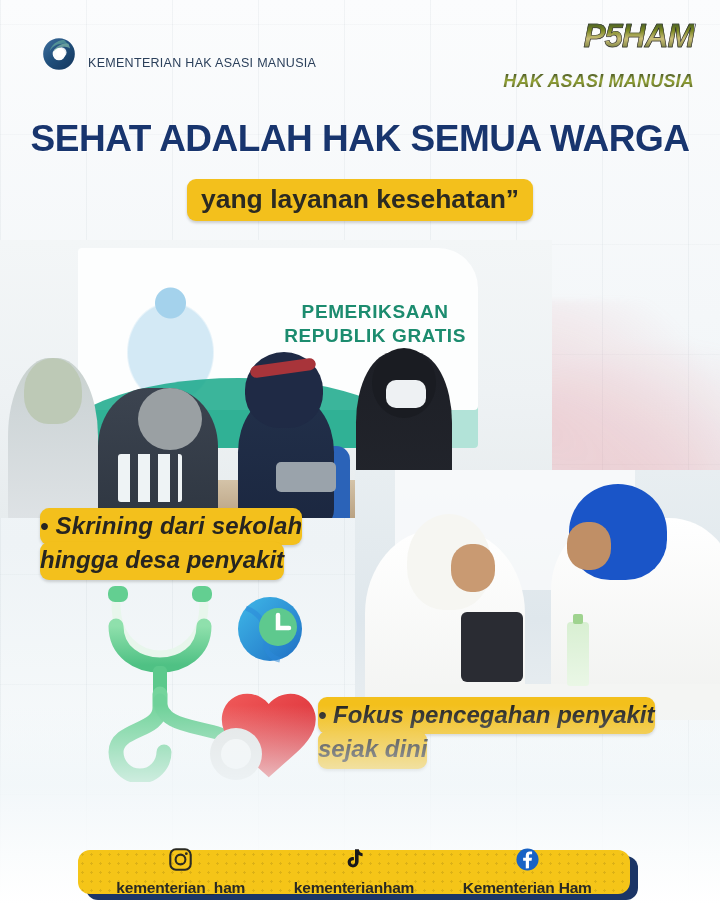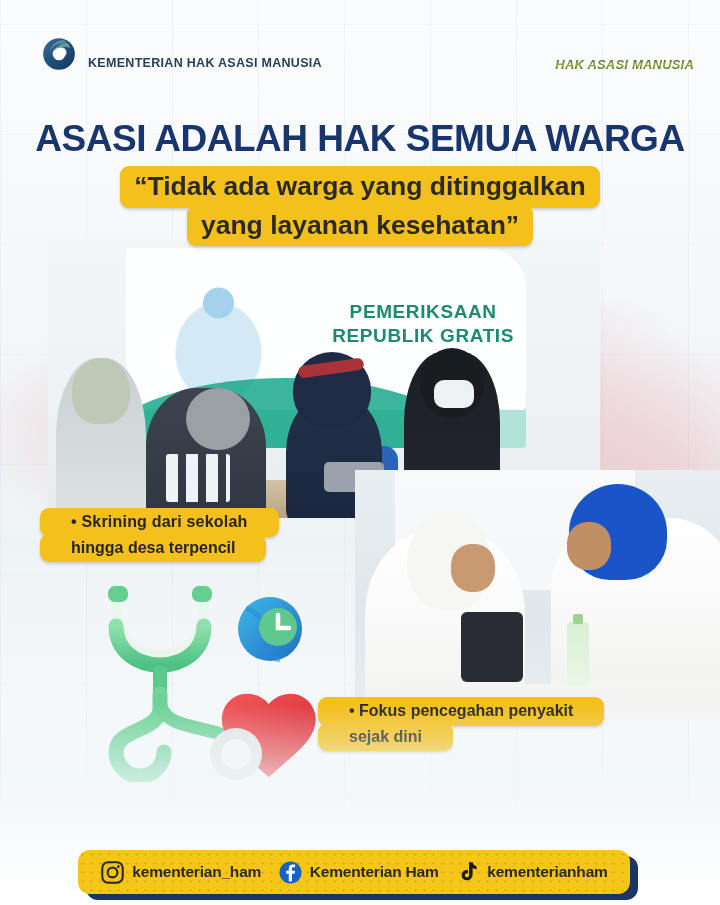--- a/index.html
+++ b/index.html
@@ -47,35 +47,35 @@
   
   .header {
     position: absolute; left: 0; top: 0; width: 720px; height: 108px;
     display: flex; align-items: center; justify-content: space-between;
     padding: 0 26px 0 40px;
   }
   .brand { display: flex; align-items: center; gap: 10px; }
   .brand-logo { width: 38px; height: 38px; flex: 0 0 38px; }
   .brand-text { line-height: 1.18; }
   .brand-text div {
-    font-size: 12.5px; font-weight: 700; letter-spacing: .3px;
+    font-size: 12.5px; font-weight: 400; letter-spacing: .3px;
     color: #2a3f5a;
     margin-top: 19px;
   }
   .p5ham { text-align: right; line-height: 1; }
   .p5ham-main {
     font-size: 33px; font-weight: 900; font-style: italic;
     letter-spacing: -1px;
     background: linear-gradient(180deg,#2f4f2a 0%, #8e9c2a 35%, #e6d98a 60%, #6d7b2f 100%);
     -webkit-background-clip: text; background-clip: text; color: transparent;
     -webkit-text-stroke: .6px #223;
     text-shadow: 0 1px 0 rgba(0,0,0,.12);
   }
   .p5ham-sub {
-    font-size: 13px; font-weight: 900; font-style: italic; letter-spacing: .2px;
+    font-size: 18px; font-weight: 900; font-style: italic; letter-spacing: .2px;
     margin-top: 20px;
     background: linear-gradient(180deg,#3c4a22 0%, #97a63a 50%, #4d5a26 100%);
     -webkit-background-clip: text; background-clip: text; color: transparent;
   }
 
   
   .headline {
     position: absolute; top: 118px; left: 0; width: 720px;
     text-align: center;
     font-size: 37px; font-weight: 900; letter-spacing: -0.5px;
@@ -99,21 +99,20 @@
     padding: 7px 14px 8px;
     border-radius: 9px;
     box-shadow: 0 2px 3px rgba(0,0,0,.18);
   }
   .quote .q2 { margin-top: -3px; position: relative; z-index: 1; }
 
   
   .photo1 {
     position: absolute; left: 0; top: 240px; width: 552px; height: 278px;
     overflow: hidden;
-    margin-left: 48px;
   }
   .p1-wall {
     position: absolute; inset: 0;
     background: linear-gradient(180deg,#f3f6f7 0%,#eef2f4 55%,#e7ecee 100%);
   }
   .p1-banner {
     position: absolute; left: 78px; top: 8px; width: 400px; height: 200px;
     background: #fdfefe;
     border-radius: 4px 40px 4px 4px;
     box-shadow: inset 0 -38px 0 0 #1fae8e55;
@@ -172,25 +171,26 @@
   .p2-table{ position:absolute; left: 44px; top: 214px; width: 330px; height: 40px; background:#f4f5f3; }
   .p2-bottle{ position:absolute; left: 212px; top: 152px; width: 22px; height: 64px; background: linear-gradient(180deg,#d8efd2,#eaf7e6); border-radius: 4px 4px 3px 3px; }
   .p2-bottle::before{ content:""; position:absolute; left:6px; top:-8px; width:10px; height:10px; background:#9fd38f; border-radius:2px;}
   .p2-c    { position:absolute; right: -16px; top: 72px; width: 110px; height: 180px; background: linear-gradient(180deg,#f4f2ee,#e8e4dd); border-radius: 40% 40% 10% 10%; }
 
   
   .bullet { position: absolute; }
   .bullet .line {
     display: block; width: max-content;
     background: #f3c01c; color: #262521;
-    font-size: 16px; font-weight: 800;
-    padding: 5px 31px 6px;
+    font-size: 24px; font-weight: 800;
+    padding: 5px 0 6px;
     border-radius: 9px;
     box-shadow: 0 2px 3px rgba(0,0,0,.16);
     line-height: 1.1;
+    font-style: italic;
   }
   .bullet .line + .line { margin-top: -3px; }
   #bullet1 { left: 40px; top: 508px; }
   #bullet1 .l1 { letter-spacing: .2px; }
   #bullet2 { left: 318px; top: 697px; }
 
   
   .health-icons { position: absolute; left: 86px; top: 582px; width: 240px; height: 200px; }
 
   
@@ -200,21 +200,21 @@
   }
   .footer {
     position: absolute; left: 78px; top: 850px; width: 552px; height: 44px;
     background: #f5c518;
     background-image: radial-gradient(rgba(0,0,0,.10) 1.1px, transparent 1.2px);
     background-size: 9px 9px;
     border-radius: 12px;
     display: flex; align-items: center; justify-content: space-around;
     padding: 0 14px;
   }
-  .social { display: flex; align-items: center; gap: 7px; }
+  .social { display: flex; align-items: center; gap: 7px; flex-direction: column; }
   .social .handle {
     font-size: 15.5px; font-weight: 800; color: #2a2a23; letter-spacing: -.2px;
   }
   .social svg { display: block; }
 </style>
 </head>
 <body>
 
 <div class="poster">
   <div class="bg-grid"></div>
@@ -240,28 +240,29 @@
           <path d="M30 6c-9 1-16 7-18 15 3-6 9-10 16-10 3 0 5 .4 7 1-1.4-2.6-3-4.6-5-6z" fill="url(#gl2)" opacity=".9"></path>
           <path d="M36 11c-8-1-16 3-19 10 4-5 10-7 16-6 2 .3 4 1 5 2-.6-2.2-1.3-4.2-2-6z" fill="#7fb6a6" opacity=".75"></path>
           <circle cx="27" cy="22" r="6.5" fill="#ffffff" opacity=".9"></circle>
         </svg>
       </span>
       <div class="brand-text">
         <div>KEMENTERIAN HAK ASASI MANUSIA</div>
       </div>
     </div>
     <div class="p5ham">
+      <div class="p5ham-main">P5HAM</div>
       <div class="p5ham-sub">HAK ASASI MANUSIA</div>
     </div>
   </div>
 
-  <div class="headline">ASASI ADALAH HAK SEMUA WARGA</div>
+  <div class="headline">SEHAT ADALAH HAK SEMUA WARGA</div>
 
   <div class="quote">
-    <span class="q1">“Tidak ada warga yang ditinggalkan</span><br>
+    <br>
     <span class="q2">yang layanan kesehatan”</span>
   </div>
 
   <div class="photo1">
     <div class="p1-wall"></div>
     <div class="p1-banner">
       <div class="p1-illus"></div>
       <div class="p1-banner-text">
         <div>PEMERIKSAAN</div>
         <div>REPUBLIK GRATIS</div>
@@ -296,21 +297,21 @@
     <div class="p2-cuff"></div>
     <div class="p2-table"></div>
     <div class="p2-bottle"></div>
   </div>
 
   <div class="bullet" id="bullet1">
     <span class="line l1">
       <span>•</span>
       <span>Skrining  dari  sekolah</span>
     </span>
-    <span class="line l2">hingga desa terpencil</span>
+    <span class="line l2">hingga desa penyakit</span>
   </div>
 
   <div class="health-icons">
     <svg viewBox="0 0 240 200" width="240" height="200">
       <defs>
         <linearGradient id="stg" x1="0" y1="0" x2="0" y2="1">
           <stop offset="0" stop-color="#8fe0ac"></stop>
           <stop offset="1" stop-color="#4fc184"></stop>
         </linearGradient>
         <linearGradient id="hrt" x1="0" y1="0" x2="1" y2="1">
@@ -372,30 +373,30 @@
           <circle cx="12" cy="12" r="4.7" fill="none" stroke="#2a2a23" stroke-width="2"></circle>
           <circle cx="17.6" cy="6.4" r="1.35" fill="#2a2a23"></circle>
         </svg>
       </span>
       <span class="handle">kementerian_ham</span>
     </div>
 
     <div class="social">
       <span>
         <svg width="25" height="25" viewBox="0 0 24 24">
+          <path d="M14.2 2.2h2.9c.25 2.05 1.45 3.5 3.6 3.8v2.85c-1.4.06-2.7-.34-3.8-1.1v5.9c0 3.9-3.1 6.25-6.1 5.9-2.5-.3-4.4-2.4-4.4-4.95 0-3.1 2.85-5.45 6-4.85v3.0c-1.5-.5-2.95.5-2.95 1.95 0 1.1.9 2 2 2s2-.9 2-2V2.2z" fill="#18181b"></path>
+        </svg>
+      </span>
+      <span class="handle">kementerianham</span>
+    </div>
+
+    <div class="social">
+      <span>
+        <svg width="25" height="25" viewBox="0 0 24 24">
           <circle cx="12" cy="12" r="10.6" fill="#1862c4"></circle>
           <path d="M13.4 20.4v-7.3h2.5l.4-2.9h-2.9V8.4c0-.85.23-1.42 1.45-1.42h1.55V4.4c-.27-.04-1.2-.12-2.27-.12-2.25 0-3.78 1.37-3.78 3.89v2.17H7.8v2.9h2.55v7.3z" fill="#ffffff"></path>
         </svg>
       </span>
       <span class="handle">Kementerian Ham</span>
     </div>
 
-    <div class="social">
-      <span>
-        <svg width="25" height="25" viewBox="0 0 24 24">
-          <path d="M14.2 2.2h2.9c.25 2.05 1.45 3.5 3.6 3.8v2.85c-1.4.06-2.7-.34-3.8-1.1v5.9c0 3.9-3.1 6.25-6.1 5.9-2.5-.3-4.4-2.4-4.4-4.95 0-3.1 2.85-5.45 6-4.85v3.0c-1.5-.5-2.95.5-2.95 1.95 0 1.1.9 2 2 2s2-.9 2-2V2.2z" fill="#18181b"></path>
-        </svg>
-      </span>
-      <span class="handle">kementerianham</span>
-    </div>
-
   </div>
 </div>
 
 </body></html>

